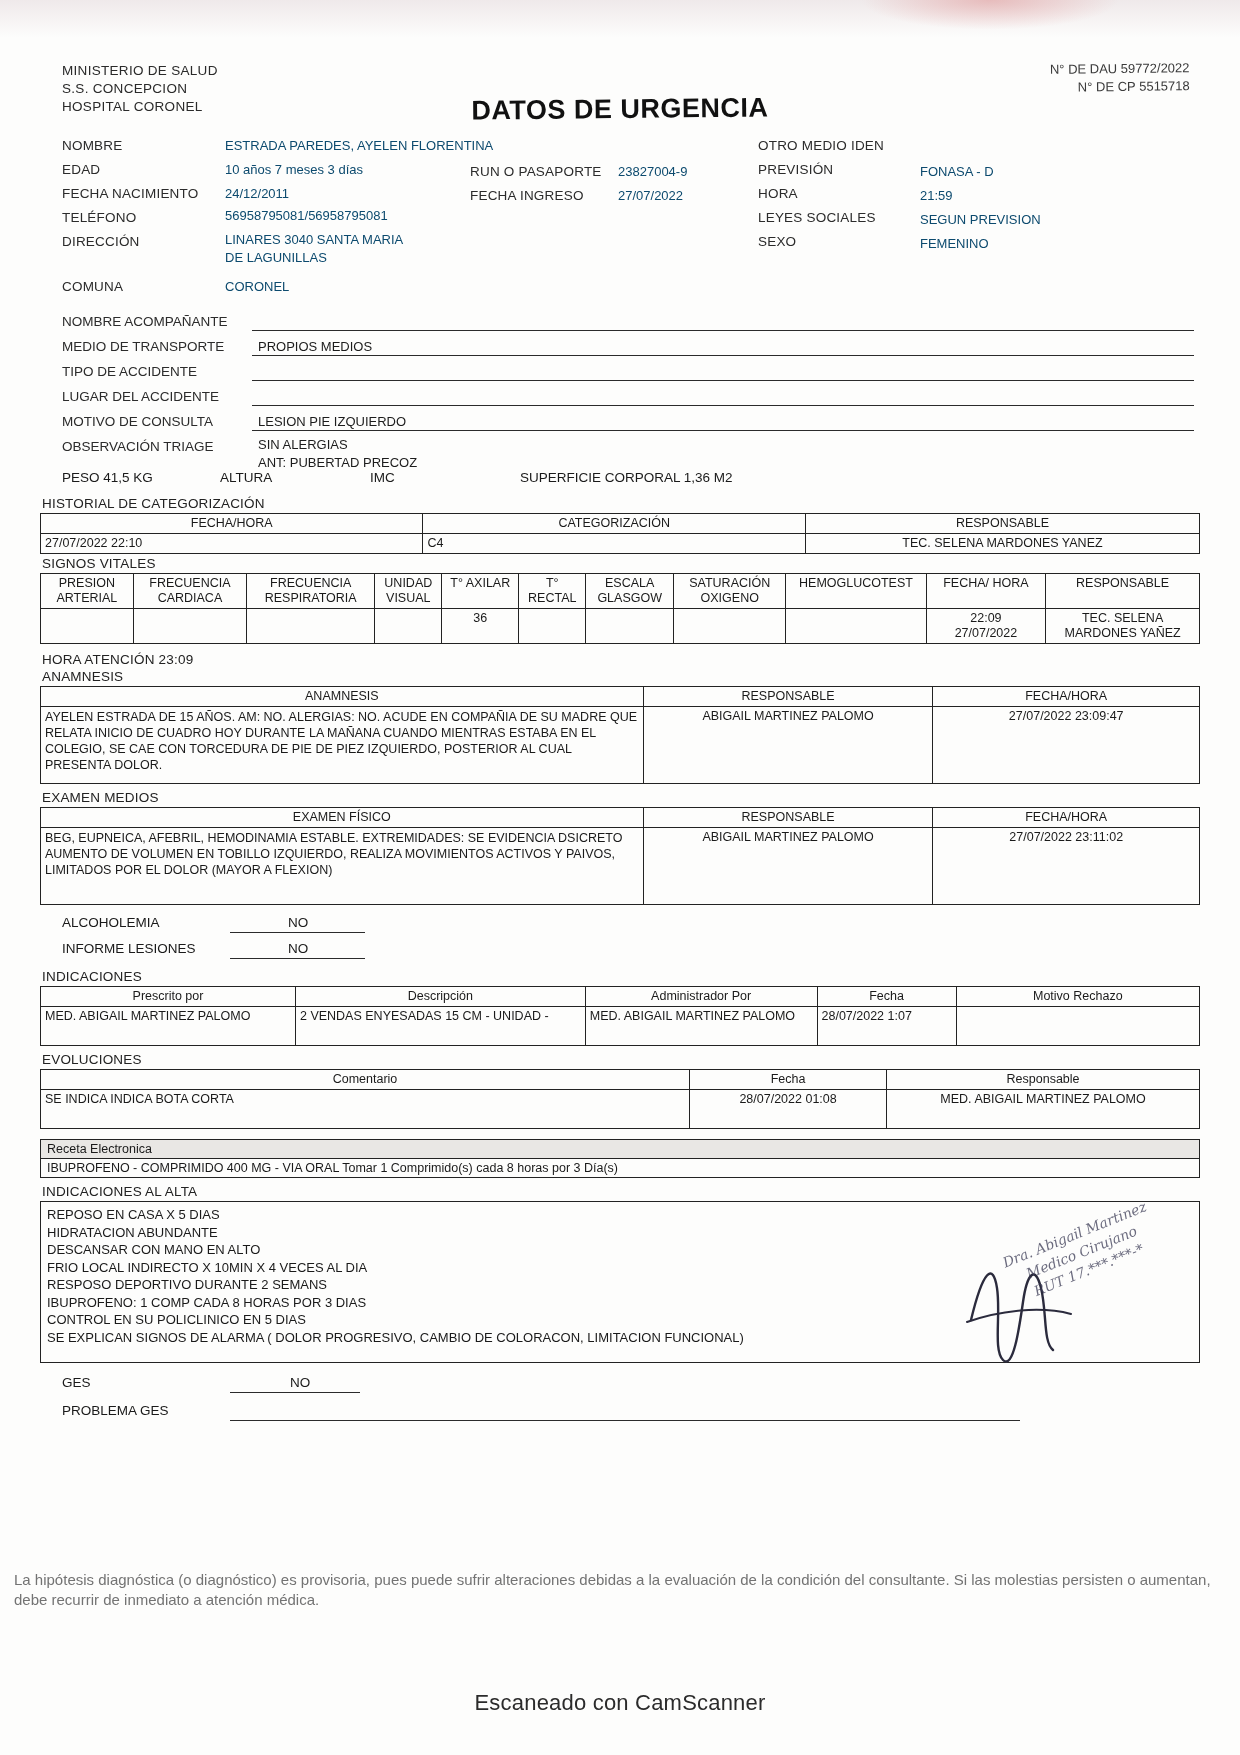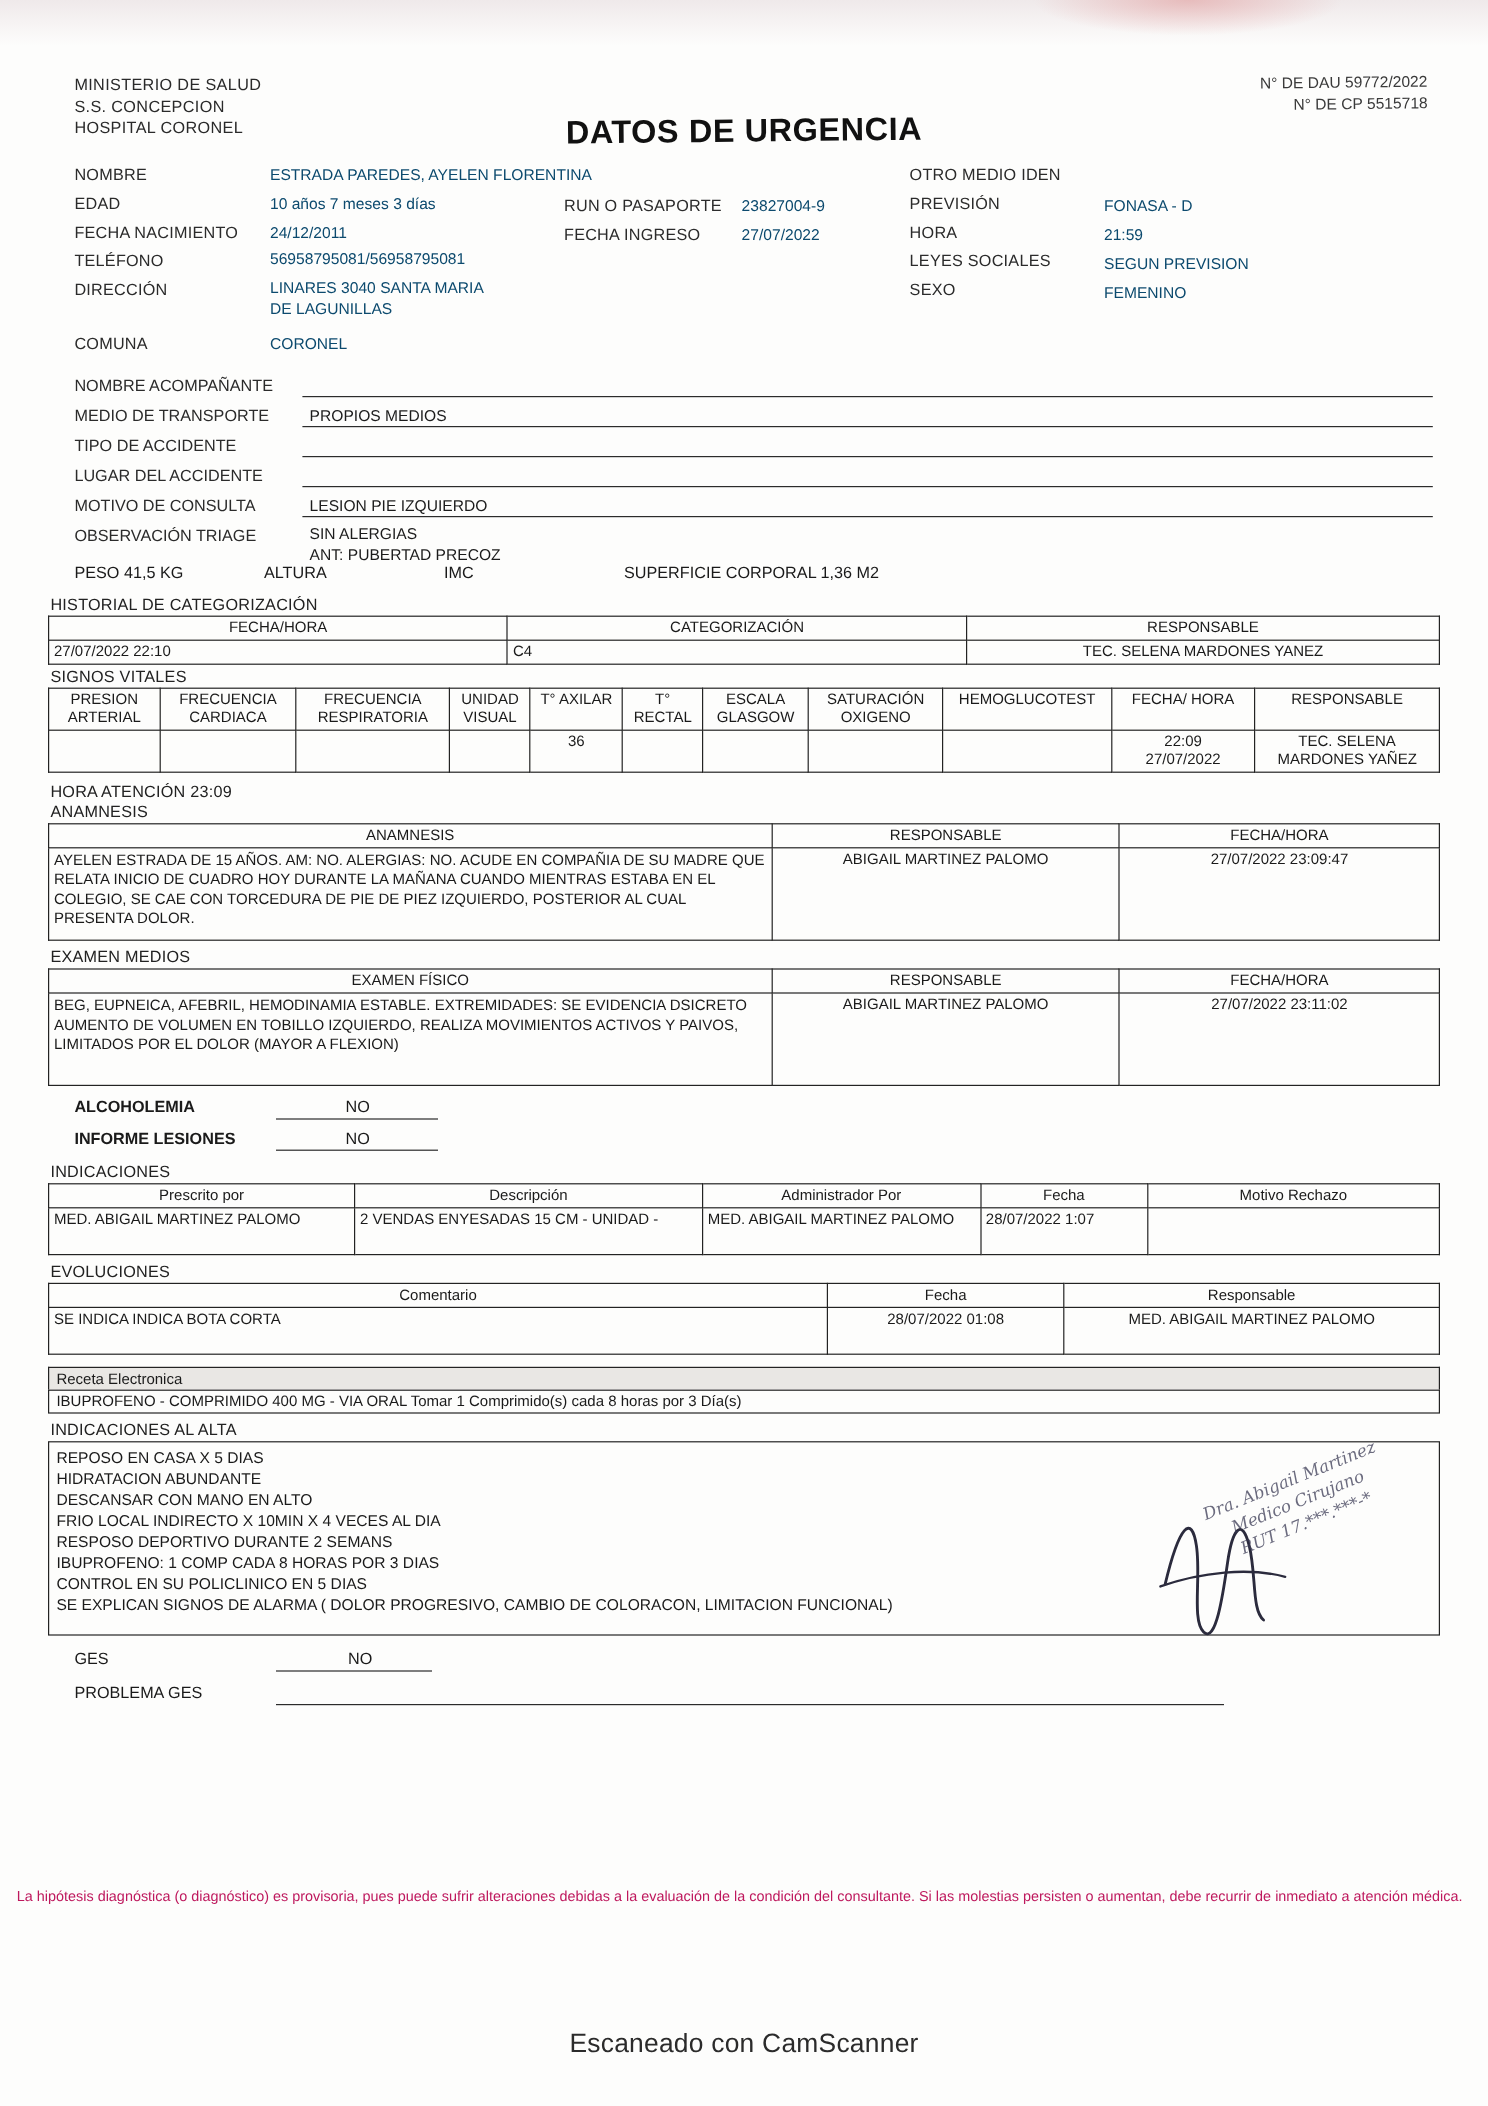--- a/index.html
+++ b/index.html
@@ -161,21 +161,21 @@
   
   .bigtable td { vertical-align: middle; }
   .bigtable td.text { vertical-align: top; font-size: 12.5px; line-height: 16px; }
 
   
   .kvline {
     position: relative;
     height: 22px;
     font-size: 13.5px;
   }
-  .kvline .k { position: absolute; left: 22px; font-weight: bold; }
+  .kvline .k { position: absolute; left: 22px; }
   .kvline .v { position: absolute; left: 250px; }
   .kvline .u {
     position: absolute;
     left: 190px;
     width: 120px;
     border-bottom: 1.3px solid #2b2b2b;
     top: 17px;
     height: 0;
   }
 
@@ -233,23 +233,23 @@
   .ges .k { position: absolute; left: 22px; }
   .ges .v { position: absolute; left: 250px; }
   .ges .u { position: absolute; left: 190px; width: 130px; border-bottom: 1.3px solid #2b2b2b; height: 0; }
   .ges .u-long { position: absolute; left: 190px; right: 180px; border-bottom: 1.3px solid #2b2b2b; height: 0; }
 
   .disclaimer {
     position: absolute;
     left: 14px;
     right: 18px;
     top: 1570px;
-    font-size: 12px;
+    font-size: 15px;
     line-height: 20px;
-    color: #be185d;
+    color: #737373;
   }
   .camscanner {
     position: absolute;
     left: 0; right: 0;
     top: 1690px;
     text-align: center;
     font-size: 22px;
     color: #2b2b2b;
     letter-spacing: .2px;
   }

